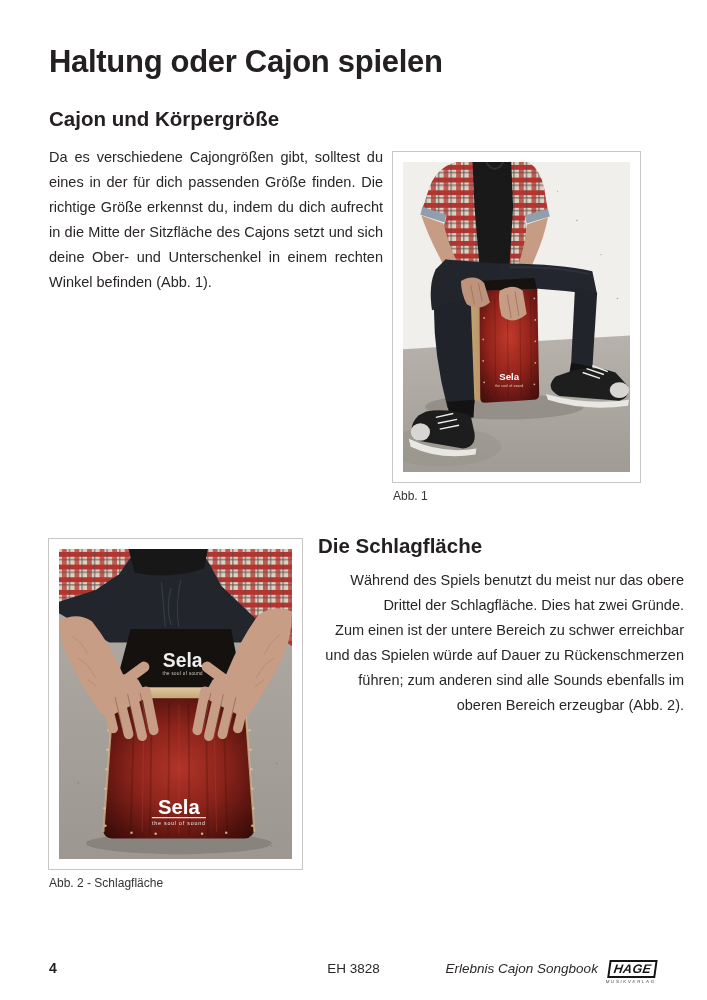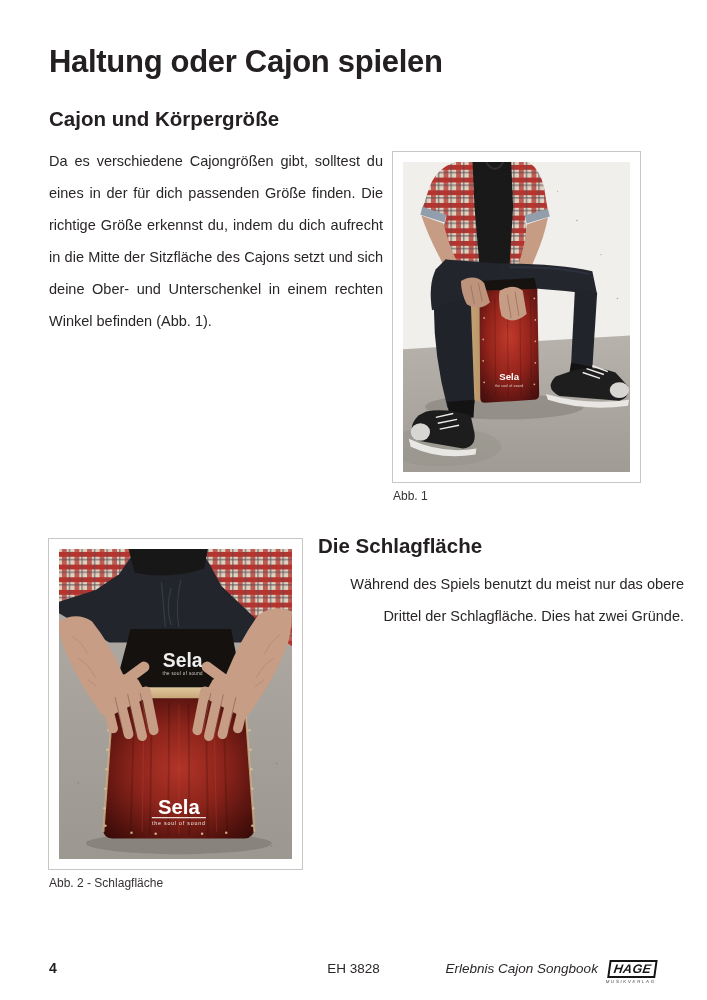--- a/index.html
+++ b/index.html
@@ -10,21 +10,21 @@
   }
   .page-title{
     position:absolute;left:49px;top:44px;margin:0;
     font-size:31px;font-weight:700;letter-spacing:-0.3px;color:#242021;
   }
   .sec-heading{
     position:absolute;margin:0;font-size:20.5px;font-weight:700;color:#242021;
   }
   .h-sec1{left:49px;top:107px;}
   .h-sec2{left:318px;top:534px;}
-  .col{position:absolute;font-size:14.5px;line-height:32px;color:#2a2627;}
+  .col{position:absolute;font-size:14.5px;line-height:25px;color:#2a2627;}
   .col p{margin:0;}
   .col-1{left:49px;top:145px;width:334px;text-align:justify;}
   .col-1 p + p{margin-top:14px;}
   .col-2{left:318px;top:568px;width:366px;text-align:right;}
   .photo-frame{
     position:absolute;box-sizing:border-box;background:#fff;
     border:1px solid #c9c7c4;padding:10px;
   }
   .frame-1{left:392px;top:151px;width:249px;height:332px;}
   .frame-2{left:48px;top:538px;width:255px;height:332px;}
@@ -183,20 +183,21 @@
           <path d="M116,133 L120,158"></path>
       </g>
     </svg>
   </div>
   <div class="fig-caption cap-1">Abb. 1</div>
 
   <h2 class="sec-heading h-sec2">Die Schlagfläche</h2>
 
   <div class="col col-2">
     <p>Während des Spiels benutzt du meist nur das obere Drittel der Schlagfläche. Dies hat zwei Gründe.</p>
+    <p>Zum einen ist der untere Bereich zu schwer erreichbar und das Spielen würde auf Dauer zu Rückenschmerzen führen; zum anderen sind alle Sounds ebenfalls im oberen Bereich erzeugbar (Abb. 2).</p>
   </div>
 
   <div class="photo-frame frame-2">
     <svg viewBox="0 0 241 318" preserveAspectRatio="none" role="img">
       <defs>
         <pattern id="plaid2" width="13" height="13" patternUnits="userSpaceOnUse">
           <rect width="13" height="13" fill="#ddd2c0"></rect>
           <rect y="3" width="13" height="5" fill="#b43530"></rect>
           <rect x="3" width="5" height="13" fill="#b43530" opacity="0.75"></rect>
           <rect x="10" width="1.6" height="13" fill="#5d4a52" opacity="0.6"></rect>

